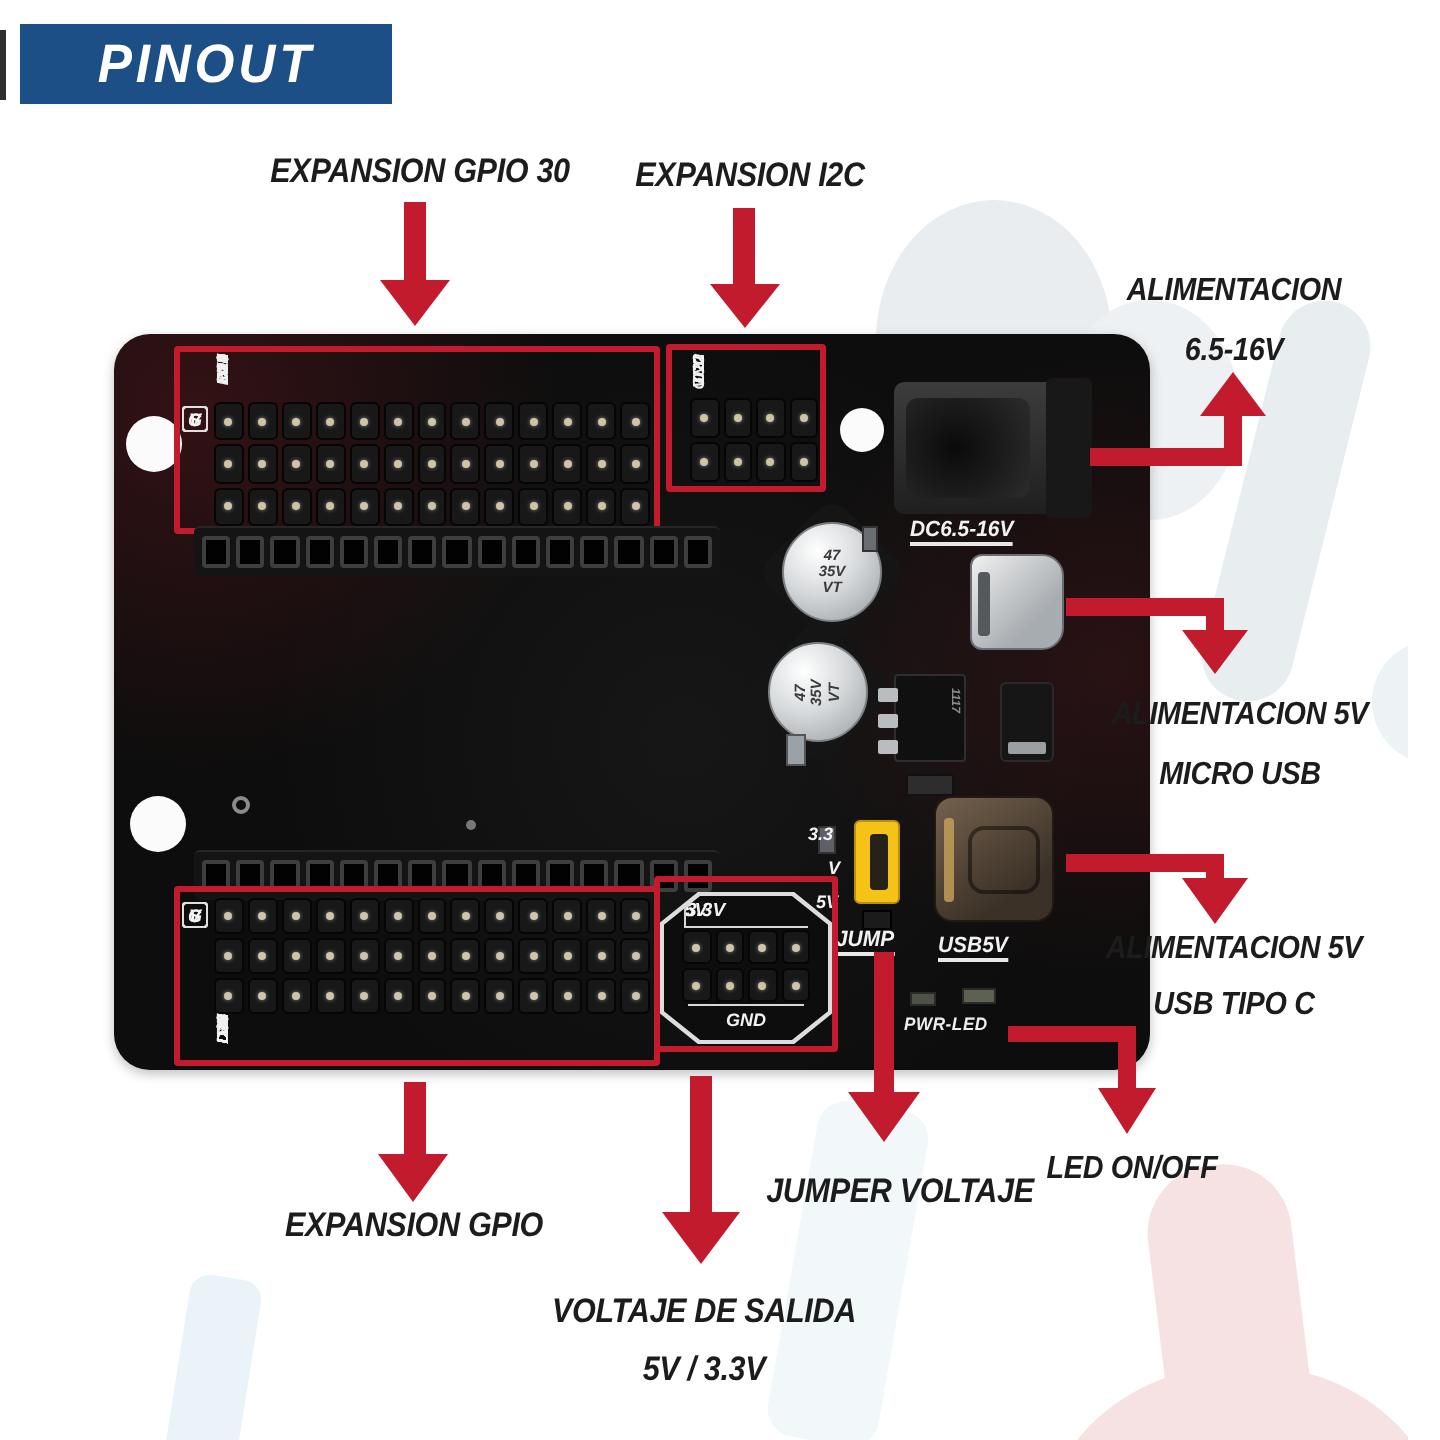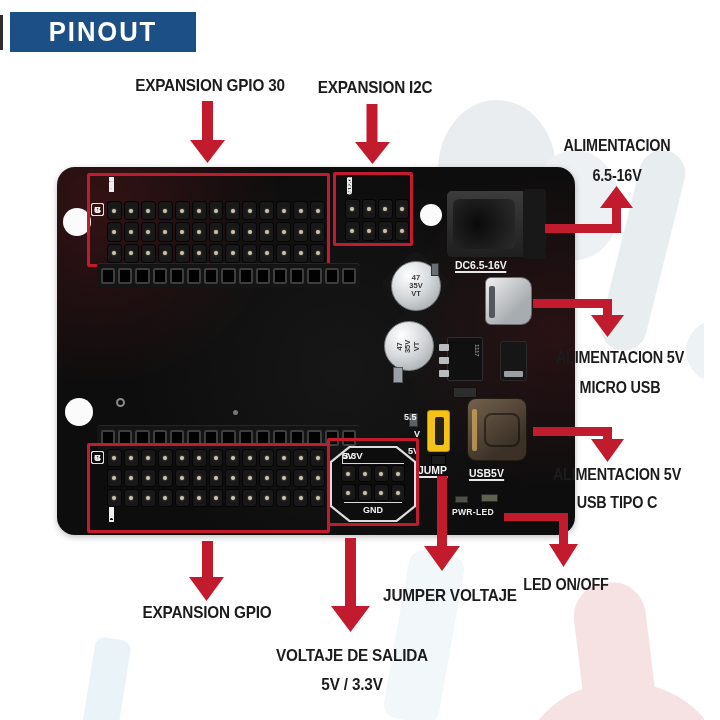--- a/index.html
+++ b/index.html
@@ -1,17 +1,17 @@
 <!DOCTYPE html>
 <html><head>
 <meta charset="utf-8">
 <style>
   html,body{margin:0;padding:0;background:#ffffff;}
   #canvas{position:relative;width:704px;height:720px;background:#ffffff;overflow:hidden;
-          font-family:"Liberation Sans",sans-serif;}
+          font-family:"Liberation Sans",sans-serif;font-style:italic;}
 
   
   .wm{position:absolute;pointer-events:none;}
   .wm-bar-topright{left:620px;top:148px;width:46px;height:205px;background:#e8edf0;
       transform:rotate(14deg);border-radius:26px;}
   .wm-circle-right{left:686px;top:320px;width:62px;height:62px;border-radius:50%;background:#edf2f5;}
   .wm-blob-jack{left:438px;top:100px;width:118px;height:140px;border-radius:50%;background:#e9edf0;}
   .wm-blob-jack2{left:530px;top:150px;width:90px;height:110px;border-radius:50%;background:#eef1f3;}
   .wm-pink-stem{left:580px;top:582px;width:72px;height:170px;background:#f7e2e3;
       transform:rotate(-7deg);border-radius:34px;}
@@ -359,21 +359,21 @@
     <div class="usbc">
       <i></i>
       <b></b>
     </div>
     <div class="silk-usb5v">USB5V</div>
 
     <div class="jumper">
         <i></i>
       </div>
     <div class="jumper-pin"></div>
-    <span class="silk-j silk-j1">5.5</span>
+    <span class="silk-j silk-j1">3.3</span>
     <span class="silk-j silk-j2">V</span>
     <span class="silk-j silk-j3">5V</span>
     <div class="silk-jump">JUMP</div>
 
     <div class="led1"></div>
     <div class="led2"></div>
     <div class="silk-pwr">PWR-LED</div>
 
     <div class="redbox box-power-out"></div>
     <div class="octa-outer">

